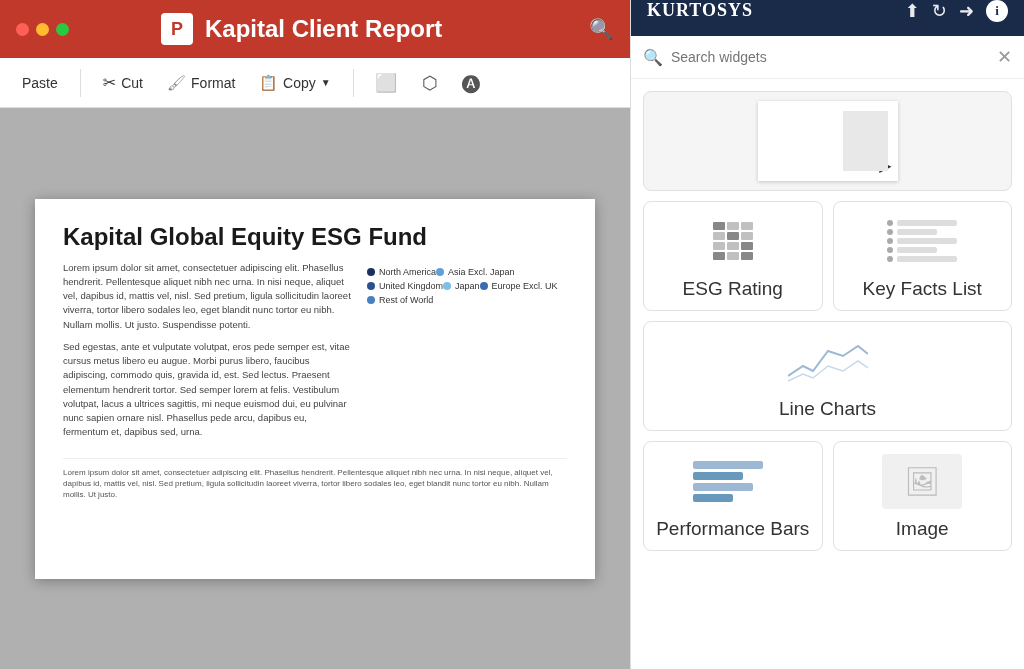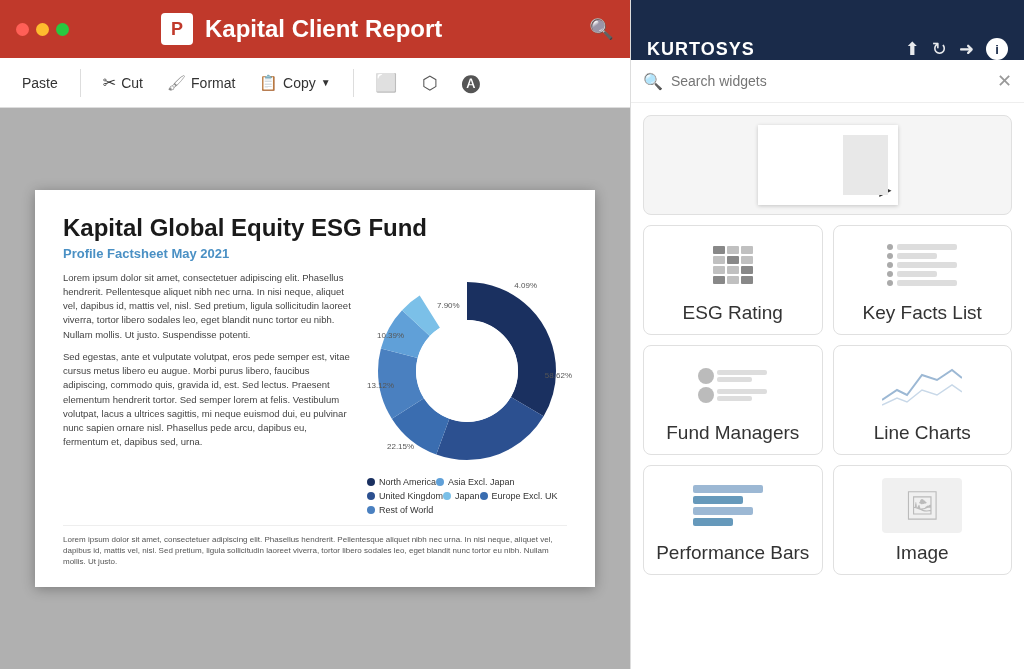--- a/index.html
+++ b/index.html
@@ -151,25 +151,26 @@
       width: 394px;
       height: 669px;
       background: white;
       display: flex;
       flex-direction: column;
       border-left: 1px solid #ddd;
     }
 
     .kurtosys-header {
       background: #1a2b4a;
-      height: 60px;
-      display: flex;
-      align-items: flex-end;
+      height: 36px;
+      display: flex;
+      align-items: flex-start;
       padding: 0 16px;
       gap: 8px;
+      font-family: Liberation Serif, serif;
     }
     .kurtosys-logo {
       color: white; font-size: 18px; font-weight: 700; letter-spacing: 1px; flex: 1;
     }
     .header-icons {
       display: flex; gap: 12px; align-items: center;
     }
     .header-icon {
       color: white; font-size: 18px; cursor: pointer; opacity: 0.9;
     }
@@ -361,57 +362,29 @@
     </button>
     <div class="toolbar-separator"></div>
     <button class="toolbar-icon-btn">⬜</button>
     <button class="toolbar-icon-btn">⬡</button>
     <button class="toolbar-icon-btn">🅐</button>
   </div>
 
   <div class="slide-area">
     <div class="slide">
       <div class="slide-title">Kapital Global Equity ESG Fund</div>
-      <div class="slide-subtitle">
-        <span>Profile Factsheet </span><span style="font-weight:700;">May 2021</span>
-      </div>
 
       <div class="slide-body">
         <div class="slide-text-col">
           <div class="slide-para">Lorem ipsum dolor sit amet, consectetuer adipiscing elit. Phasellus hendrerit. Pellentesque aliquet nibh nec urna. In nisi neque, aliquet vel, dapibus id, mattis vel, nisl. Sed pretium, ligula sollicitudin laoreet viverra, tortor libero sodales leo, eget blandit nunc tortor eu nibh. Nullam mollis. Ut justo. Suspendisse potenti.</div>
           <div class="slide-para">Sed egestas, ante et vulputate volutpat, eros pede semper est, vitae cursus metus libero eu augue. Morbi purus libero, faucibus adipiscing, commodo quis, gravida id, est. Sed lectus. Praesent elementum hendrerit tortor. Sed semper lorem at felis. Vestibulum volutpat, lacus a ultrices sagittis, mi neque euismod dui, eu pulvinar nunc sapien ornare nisl. Phasellus pede arcu, dapibus eu, fermentum et, dapibus sed, urna.</div>
         </div>
 
         <div class="slide-chart-col">
 
-          <div class="donut-container">
-            <svg viewBox="0 0 200 200">
-
-              <circle cx="100" cy="100" r="70" fill="none" stroke="#1a3060" stroke-width="38" stroke-dasharray="257.08 439.82" stroke-dashoffset="109.96" transform="rotate(-90 100 100)"></circle>
-
-              <circle cx="100" cy="100" r="70" fill="none" stroke="#2c5090" stroke-width="38" stroke-dasharray="97.12 599.78" stroke-dashoffset="-147.12" transform="rotate(-90 100 100)"></circle>
-
-              <circle cx="100" cy="100" r="70" fill="none" stroke="#3a6db0" stroke-width="38" stroke-dasharray="45.57 651.33" stroke-dashoffset="-244.24" transform="rotate(-90 100 100)"></circle>
-
-              <circle cx="100" cy="100" r="70" fill="none" stroke="#4a80c0" stroke-width="38" stroke-dasharray="57.52 639.38" stroke-dashoffset="-289.81" transform="rotate(-90 100 100)"></circle>
-
-              <circle cx="100" cy="100" r="70" fill="none" stroke="#60a0d8" stroke-width="38" stroke-dasharray="34.65 662.25" stroke-dashoffset="-347.33" transform="rotate(-90 100 100)"></circle>
-
-              <circle cx="100" cy="100" r="70" fill="none" stroke="#7bc0e8" stroke-width="38" stroke-dasharray="17.94 678.96" stroke-dashoffset="-381.98" transform="rotate(-90 100 100)"></circle>
-
-              <circle cx="100" cy="100" r="51" fill="white"></circle>
-            </svg>
-            
-            <div class="donut-label" style="top:10px; right:30px;">4.09%</div>
-            <div class="donut-label" style="top:30px; left:70px;">7.90%</div>
-            <div class="donut-label" style="top:60px; left:10px;">10.39%</div>
-            <div class="donut-label" style="top:110px; left:0px;">13.12%</div>
-            <div class="donut-label" style="bottom:20px; left:20px;">22.15%</div>
-            <div class="donut-label" style="top:100px; right:-5px;">58.62%</div>
-          </div>
 
           <div class="legend">
             <div class="legend-item">
               <div class="legend-dot" style="background:#1a3060;"></div>
               <span>North America</span>
             </div>
             <div class="legend-item">
               <div class="legend-dot" style="background:#60a0d8;"></div>
               <span>Asia Excl. Japan</span>
             </div>
@@ -520,41 +493,20 @@
               </div>
           </div>
         </div>
         <div class="widget-label">Key Facts List</div>
       </div>
     </div>
 
     <div class="widget-row">
       <div class="widget-card">
         <div class="widget-preview">
-          <div class="fund-preview">
-            <div class="fund-row-preview">
-              <div class="fund-avatar-preview"></div>
-              <div class="fund-lines">
-                <div class="fund-line"></div>
-                <div class="fund-line fund-line-short"></div>
-              </div>
-            </div>
-            <div class="fund-row-preview">
-              <div class="fund-avatar-preview"></div>
-              <div class="fund-lines">
-                <div class="fund-line"></div>
-                <div class="fund-line fund-line-short"></div>
-              </div>
-            </div>
-          </div>
-        </div>
-        <div class="widget-label">Fund Managers</div>
-      </div>
-      <div class="widget-card">
-        <div class="widget-preview">
           <div class="line-chart-preview">
             <svg viewBox="0 0 80 50">
               <polyline points="0,40 15,30 25,35 40,15 55,20 70,10 80,18" fill="none" stroke="#9cb8d4" stroke-width="2"></polyline>
               <polyline points="0,45 15,38 25,42 40,30 55,35 70,25 80,32" fill="none" stroke="#c8d8e8" stroke-width="1.5"></polyline>
             </svg>
           </div>
         </div>
         <div class="widget-label">Line Charts</div>
       </div>
     </div>

